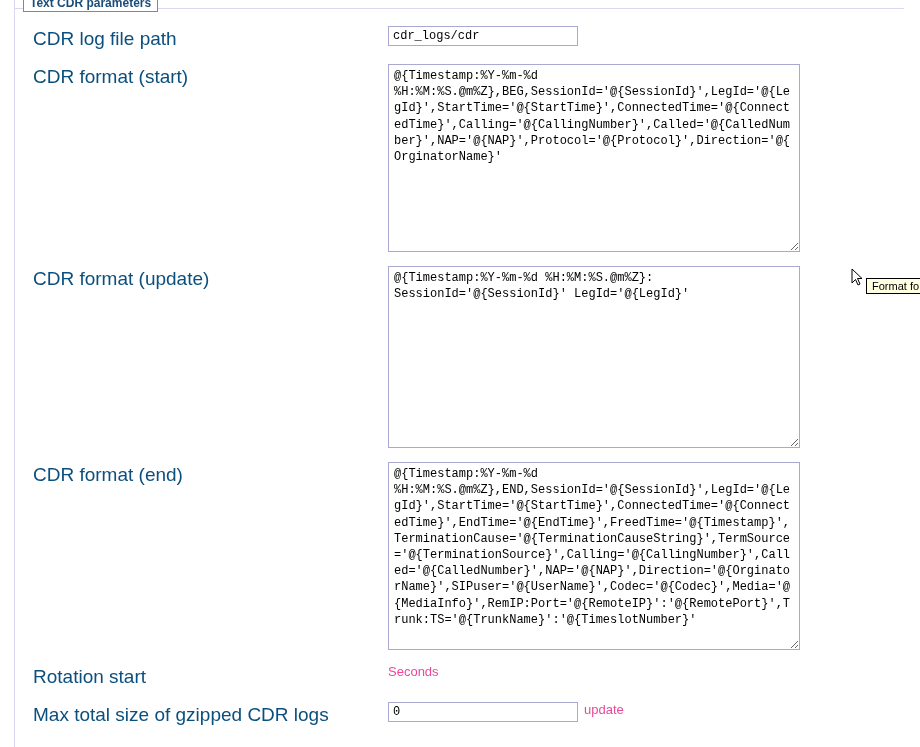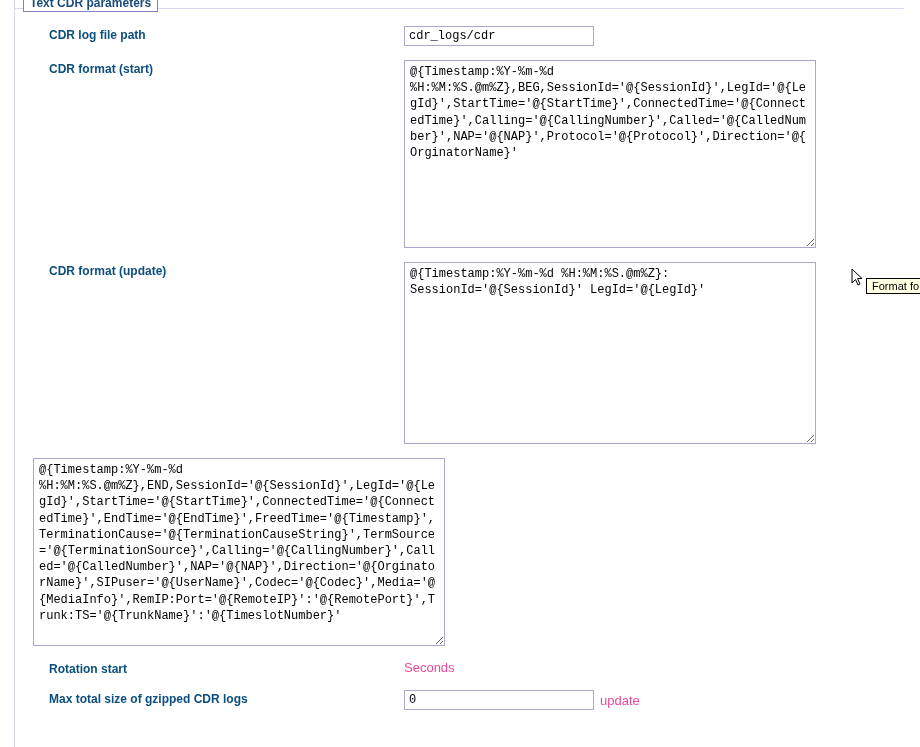--- a/index.html
+++ b/index.html
@@ -46,28 +46,27 @@
       z-index: 1;
     }
     .row {
       display: flex;
       align-items: flex-start;
       padding: 4px 0 10px 18px;
     }
     .label {
       width: 355px;
       color: #0b4f7e;
-      font-weight: bold;
-      font-size: 12px;
+      font-weight: normal;
+      font-size: 19px;
       padding-top: 2px;
-      margin-left: 16px;
     }
     .controls {
       display: flex;
-      align-items: center;
+      align-items: flex-start;
       gap: 6px;
     }
     input[type="text"] {
       font-family: "Courier New", monospace;
       font-size: 12px;
       padding: 2px 4px;
       border: 1px solid #a8a8d0;
       height: 20px;
       width: 190px;
     }
@@ -131,20 +130,21 @@
   </div>
 
   <div class="row">
     <div class="label">CDR format (update)</div>
     <div class="controls">
       <textarea class="ta-update" style="">@{Timestamp:%Y-%m-%d %H:%M:%S.@m%Z}: SessionId='@{SessionId}' LegId='@{LegId}'</textarea>
     </div>
   </div>
 
   <div class="row">
+    <div class="label">CDR format (end)</div>
     <div class="controls">
       <textarea class="ta-end" style="">@{Timestamp:%Y-%m-%d %H:%M:%S.@m%Z},END,SessionId='@{SessionId}',LegId='@{LegId}',StartTime='@{StartTime}',ConnectedTime='@{ConnectedTime}',EndTime='@{EndTime}',FreedTime='@{Timestamp}',TerminationCause='@{TerminationCauseString}',TermSource='@{TerminationSource}',Calling='@{CallingNumber}',Called='@{CalledNumber}',NAP='@{NAP}',Direction='@{OrginatorName}',SIPuser='@{UserName}',Codec='@{Codec}',Media='@{MediaInfo}',RemIP:Port='@{RemoteIP}':'@{RemotePort}',Trunk:TS='@{TrunkName}':'@{TimeslotNumber}'</textarea>
     </div>
   </div>
 
   <div class="row">
     <div class="label">Rotation start</div>
     <div class="controls">
       <span class="unit">Seconds</span>
     </div>

